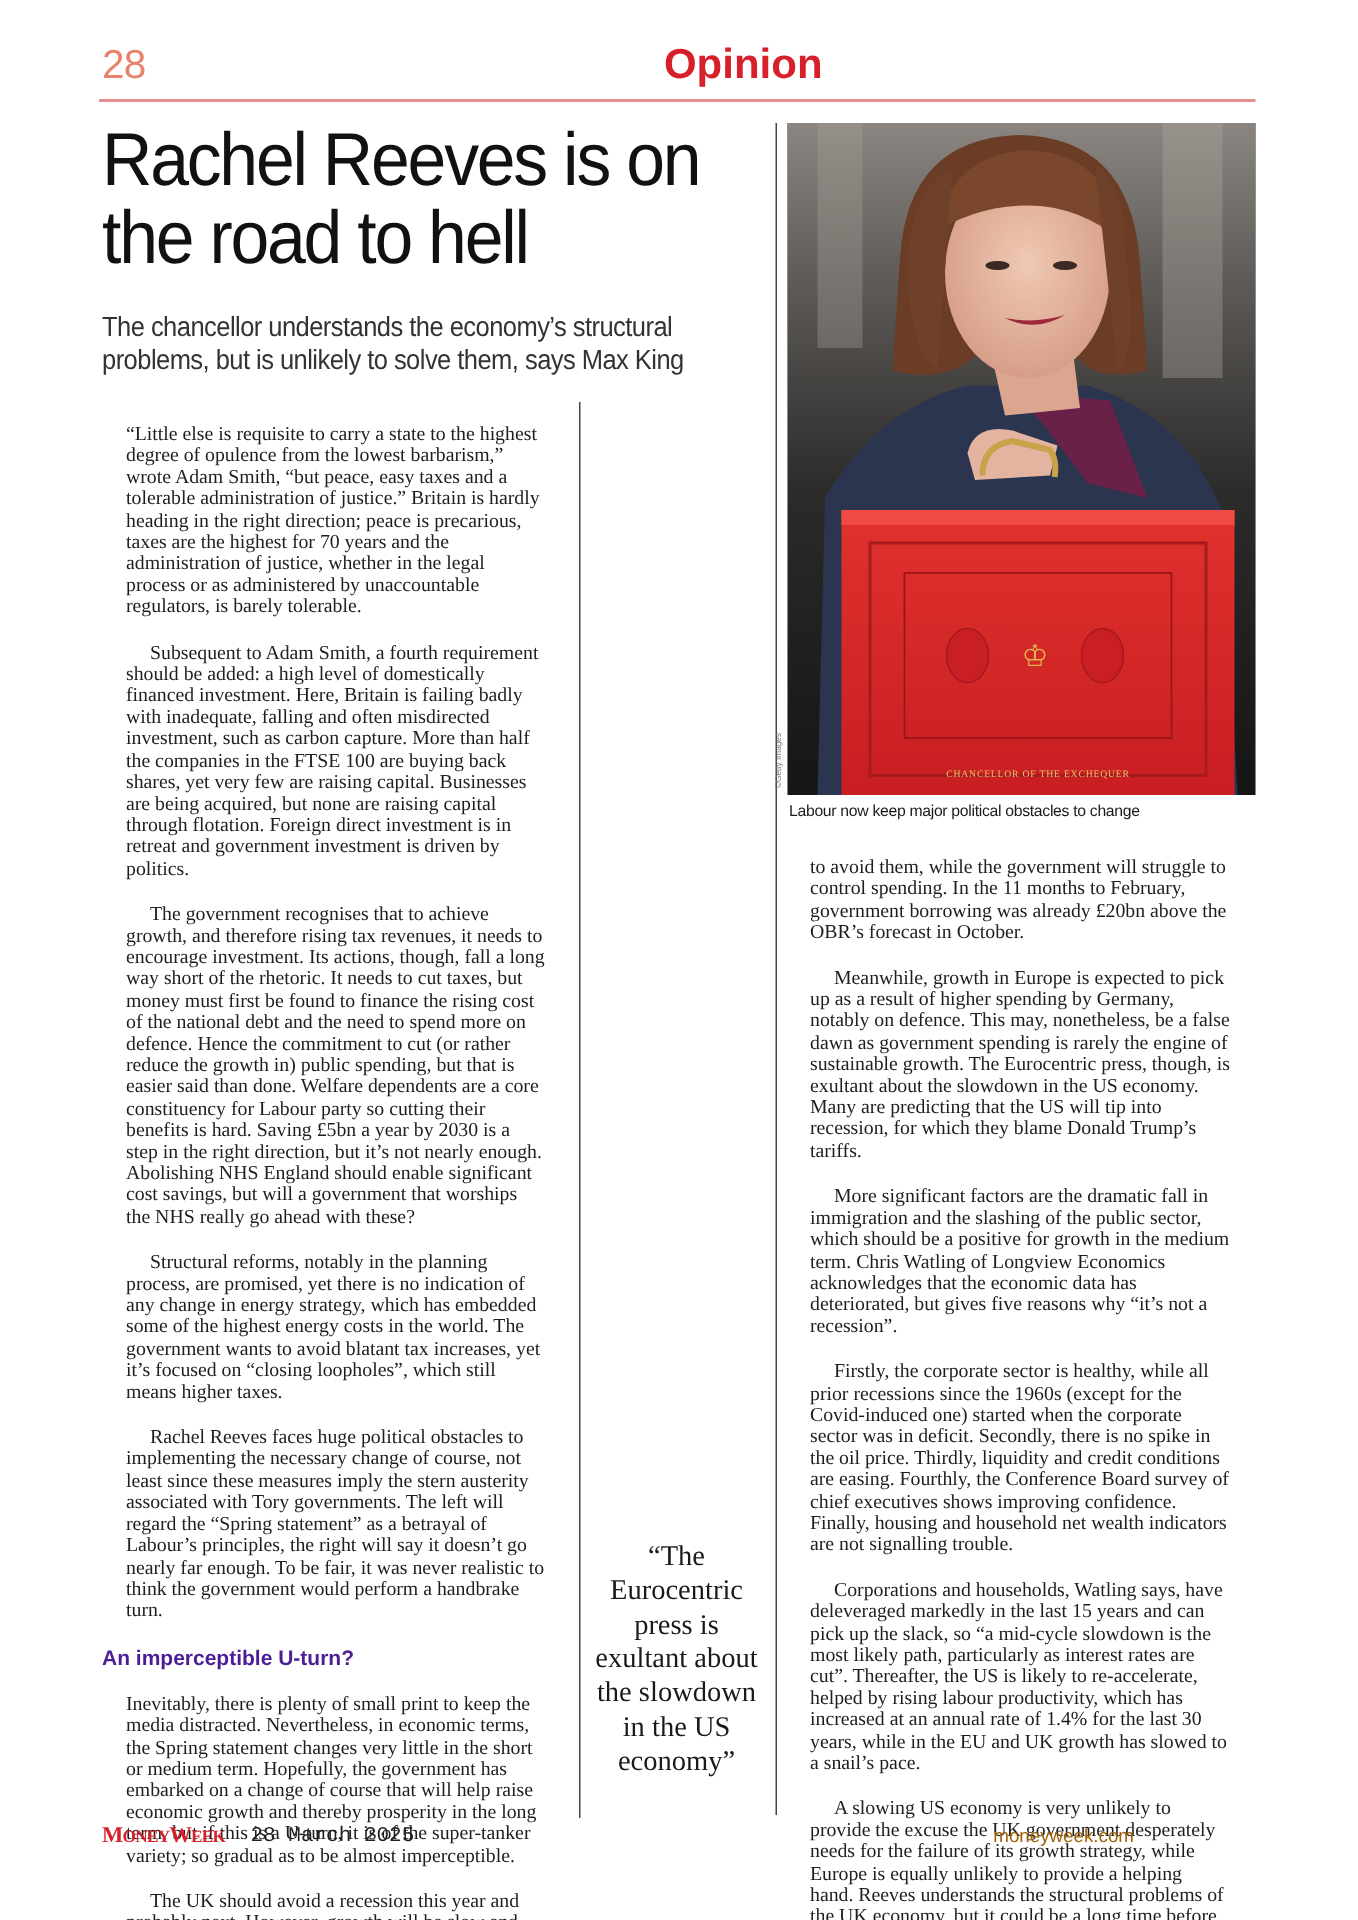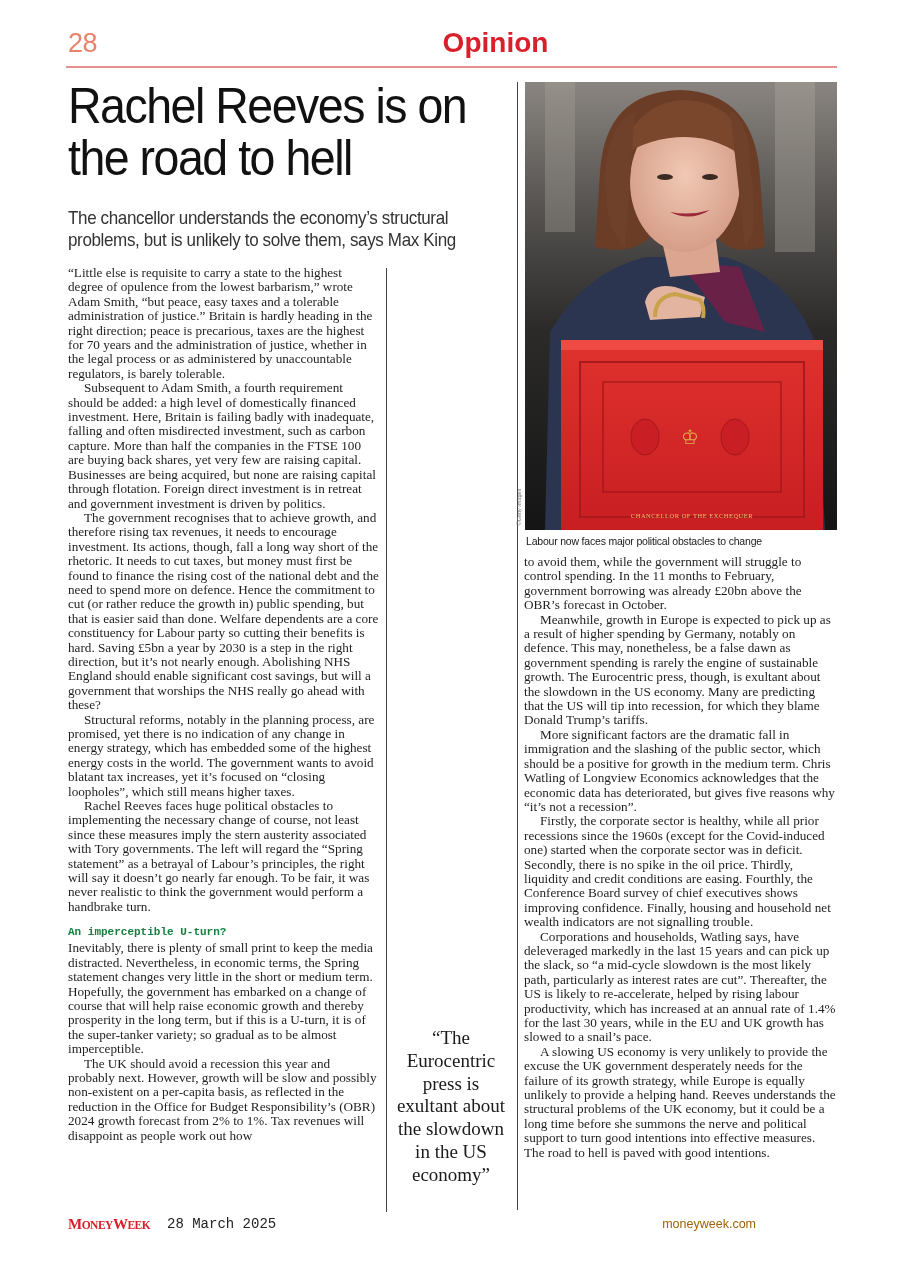--- a/index.html
+++ b/index.html
@@ -10,25 +10,25 @@
   .page-number { position: absolute; left: 68px; top: 28px; font-family: "Liberation Sans", sans-serif; font-size: 27px; color: #e8826a; letter-spacing: -0.5px; }
   .section-label { position: absolute; left: 0; width: 905px; top: 27px; text-align: center; font-family: "Liberation Sans", sans-serif; font-weight: bold; font-size: 28px; color: #d8202a; padding-left: 43px; }
   .header-rule { position: absolute; left: 66px; top: 66px; width: 771px; height: 2px; background: #e58f8f; }
 
   
   .headline { position: absolute; left: 68px; top: 80px; width: 440px; margin: 0; font-family: "Liberation Sans", sans-serif; font-weight: normal; font-size: 50px; line-height: 52px; letter-spacing: -1.6px; color: #111; transform: scaleX(0.93); transform-origin: left top; }
   .standfirst { position: absolute; left: 68px; top: 207px; width: 450px; margin: 0; font-family: "Liberation Sans", sans-serif; font-size: 18.5px; line-height: 22px; color: #333; letter-spacing: -0.4px; transform: scaleX(0.92); transform-origin: left top; }
 
   
   .col { position: absolute; font-family: "Liberation Serif", serif; font-size: 13.2px; line-height: 14.4px; color: #1e1e1e; text-align: left; }
-  .col p { margin: 0; }
+  .col p { margin: 16px; }
   .col p + p { text-indent: 16px; }
   .col-left { left: 68px; top: 266px; width: 312px; }
   .col-right { left: 524px; top: 555px; width: 312px; }
-  .subhead { font-family: Liberation Mono, monospace; font-weight: bold; font-size: 11px; line-height: 16px; margin: 10px 0 1px 0 !important; text-indent: 0 !important; color: #15803d; }
+  .subhead { font-family: Liberation Sans, sans-serif; font-weight: bold; font-size: 14px; line-height: 16px; margin: 10px 0 1px 0 !important; text-indent: 0 !important; color: #4c1d95; }
   .after-sub { text-indent: 0 !important; }
 
   .rule-v { position: absolute; width: 1px; background: #444; }
   .rule-left { left: 386px; top: 268px; height: 944px; }
   .rule-mid { left: 517px; top: 82px; height: 1128px; }
 
   
   .pullquote { position: absolute; left: 395px; top: 1027px; width: 112px; text-align: center; font-family: "Liberation Serif", serif; font-size: 19px; line-height: 22.8px; color: #1a1a1a; }
 
   
@@ -121,21 +121,21 @@
       <rect x="78" y="300" width="178" height="110" fill="none" stroke="#9e1519" stroke-width="1.2"></rect>
       <ellipse cx="120" cy="355" rx="14" ry="18" fill="#c91f24" stroke="#a5181b" stroke-width="1"></ellipse>
       <ellipse cx="210" cy="355" rx="14" ry="18" fill="#c91f24" stroke="#a5181b" stroke-width="1"></ellipse>
       <text x="165" y="362" text-anchor="middle" font-family="Liberation Serif, serif" font-size="20" fill="#e0b04c">♔</text>
       <text x="167" y="436" text-anchor="middle" font-family="Liberation Serif, serif" font-size="6.5" fill="#e8c36a" letter-spacing="0.5">CHANCELLOR OF THE EXCHEQUER</text>
     </svg>
   </div>
   <div class="photo-credit">
     <span>©Getty Images</span>
   </div>
-  <div class="caption">Labour now faces major political obstacles to change</div>
+  <div class="caption">Labour now keep major political obstacles to change</div>
 
   <div class="col col-right">
     <p>to avoid them, while the government will struggle to control spending. In the 11 months to February, government borrowing was already £20bn above the OBR’s forecast in October.</p>
     <p>Meanwhile, growth in Europe is expected to pick up as a result of higher spending by Germany, notably on defence. This may, nonetheless, be a false dawn as government spending is rarely the engine of sustainable growth. The Eurocentric press, though, is exultant about the slowdown in the US economy. Many are predicting that the US will tip into recession, for which they blame Donald Trump’s tariffs.</p>
     <p>More significant factors are the dramatic fall in immigration and the slashing of the public sector, which should be a positive for growth in the medium term. Chris Watling of Longview Economics acknowledges that the economic data has deteriorated, but gives five reasons why “it’s not a recession”.</p>
     <p>Firstly, the corporate sector is healthy, while all prior recessions since the 1960s (except for the Covid-induced one) started when the corporate sector was in deficit. Secondly, there is no spike in the oil price. Thirdly, liquidity and credit conditions are easing. Fourthly, the Conference Board survey of chief executives shows improving confidence. Finally, housing and household net wealth indicators are not signalling trouble.</p>
     <p>Corporations and households, Watling says, have deleveraged markedly in the last 15 years and can pick up the slack, so “a mid-cycle slowdown is the most likely path, particularly as interest rates are cut”. Thereafter, the US is likely to re-accelerate, helped by rising labour productivity, which has increased at an annual rate of 1.4% for the last 30 years, while in the EU and UK growth has slowed to a snail’s pace.</p>
     <p>A slowing US economy is very unlikely to provide the excuse the UK government desperately needs for the failure of its growth strategy, while Europe is equally unlikely to provide a helping hand. Reeves understands the structural problems of the UK economy, but it could be a long time before she summons the nerve and political support to turn good intentions into effective measures. The road to hell is paved with good intentions.</p>
   </div>
 

